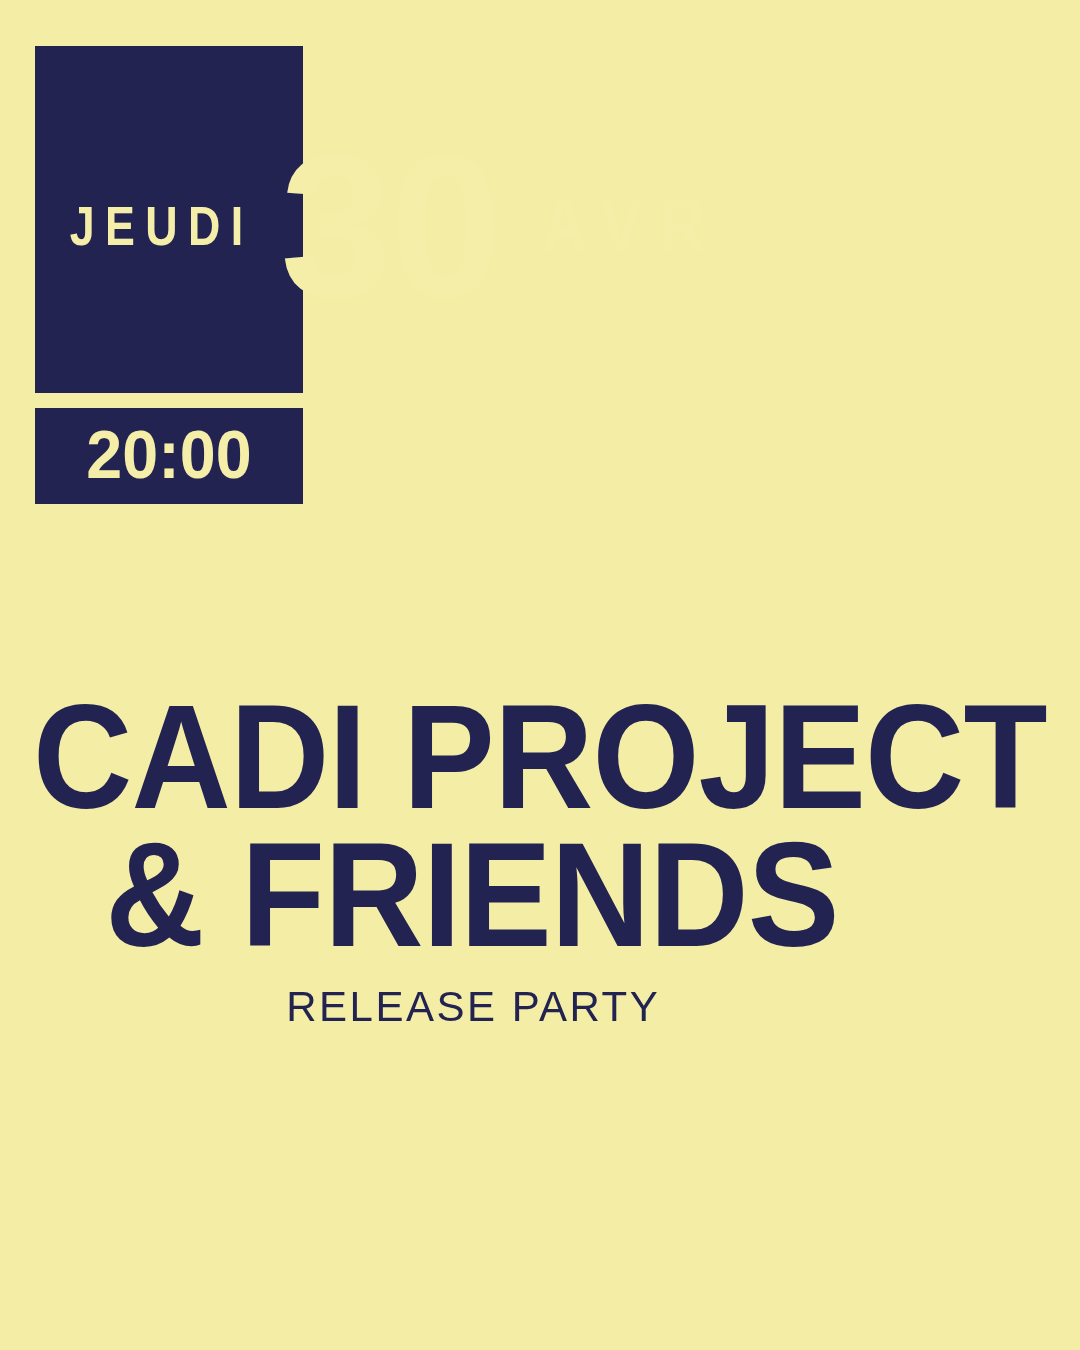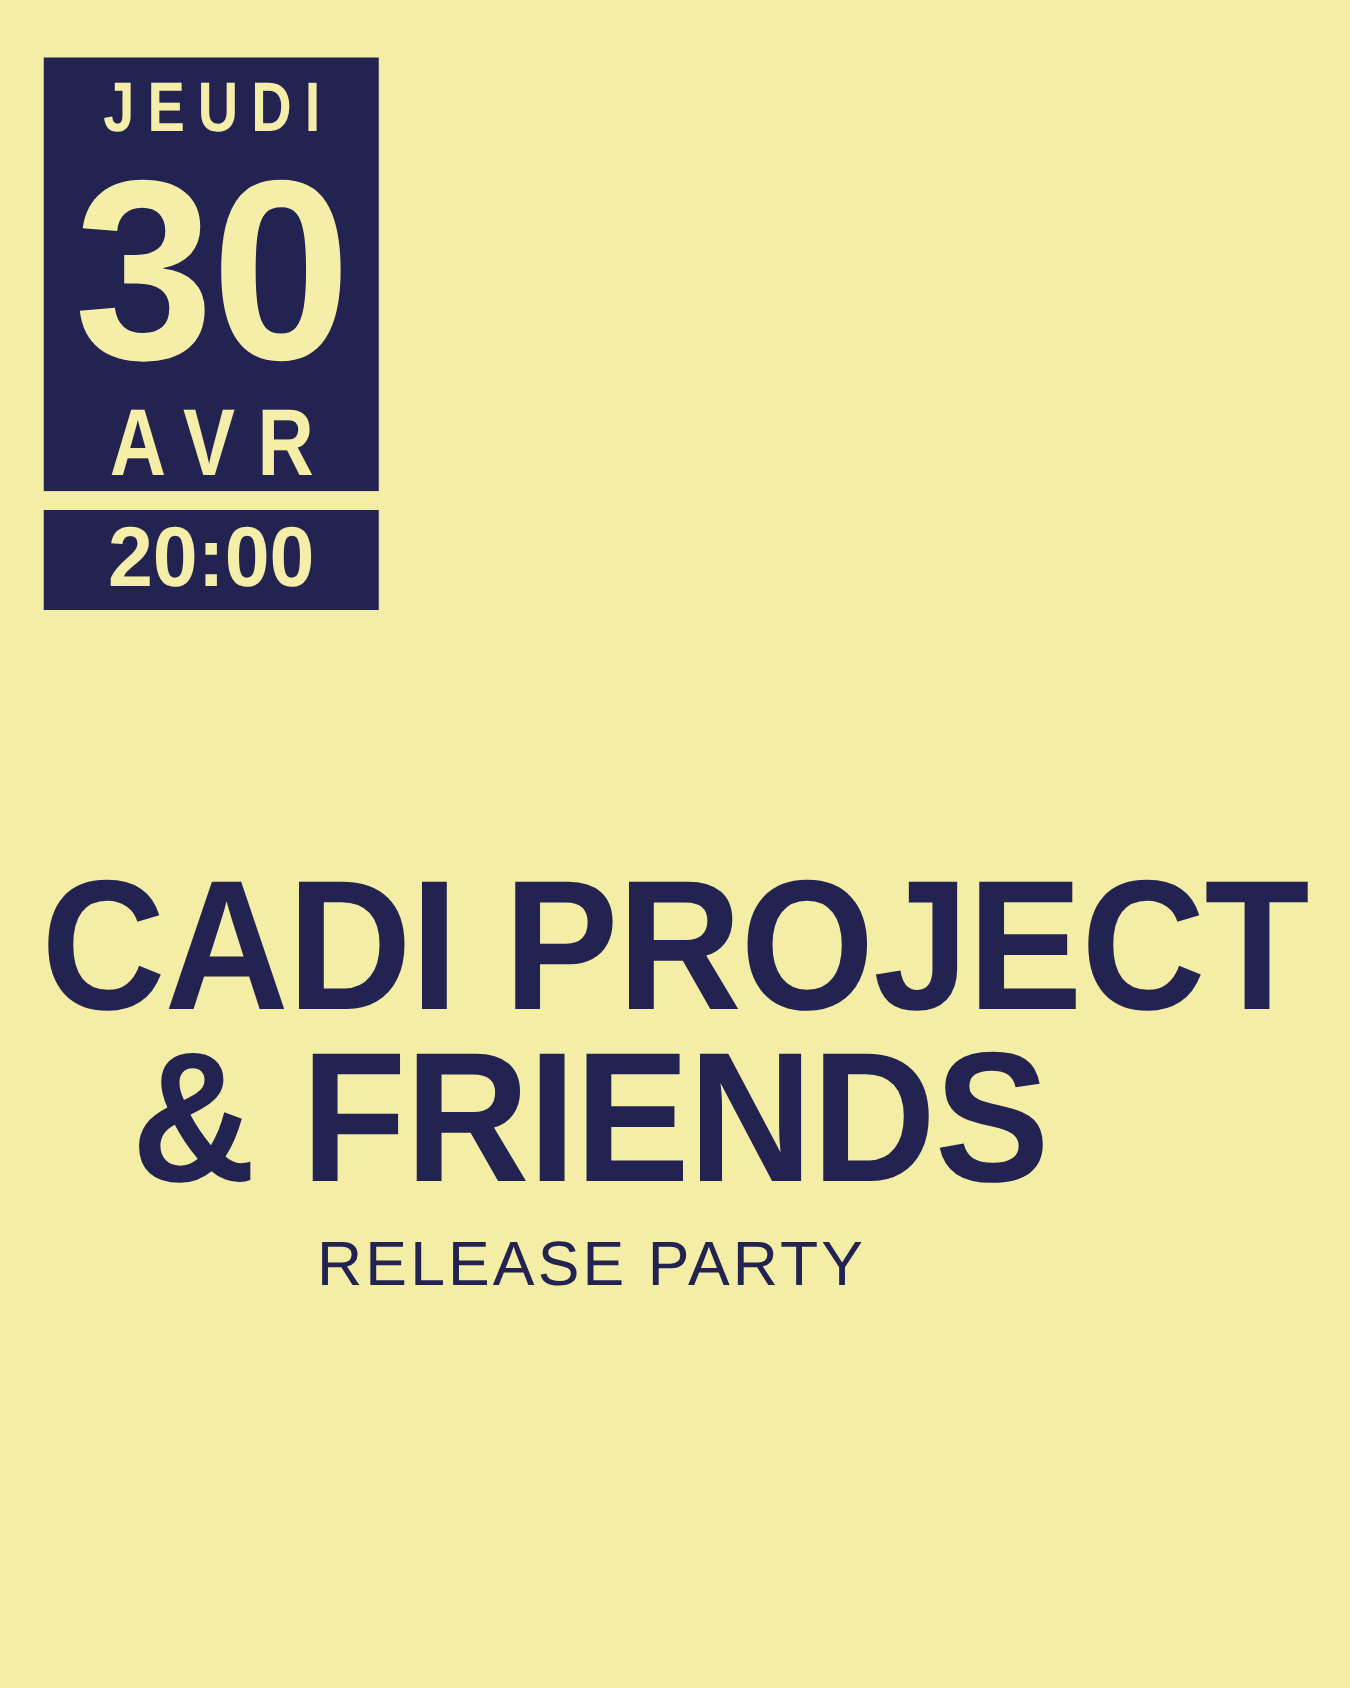--- a/index.html
+++ b/index.html
@@ -28,21 +28,21 @@
     top: 46px;
     width: 268px;
   }
 
   .date-main-box {
     background: #232352;
     width: 268px;
     height: 347px;
     box-sizing: border-box;
     display: flex;
-    flex-direction: column;
+    flex-direction: row;
     align-items: center;
     justify-content: flex-start;
     padding-top: 8px;
   }
 
   .date-weekday {
     color: #F5EEA8;
     font-family: "Liberation Sans", sans-serif;
     font-weight: bold;
     font-size: 56px;
@@ -83,21 +83,21 @@
   }
 
   .date-gap {
     height: 15px;
     background: #F3EDA6;
   }
 
   .date-time-box {
     background: #232352;
     width: 268px;
-    height: 80px;
+    height: 96px;
     display: flex;
     align-items: center;
     justify-content: center;
   }
 
   .date-time {
     color: #F5EEA8;
     font-family: "Liberation Sans", sans-serif;
     font-weight: bold;
     font-size: 68px;
@@ -134,21 +134,21 @@
   }
 
   .title-line-2 {
     transform: scaleX(0.93);
   }
 
   .subtitle {
     color: #232352;
     font-family: "Liberation Sans", sans-serif;
     font-weight: normal;
-    font-size: 50px;
+    font-size: 42px;
     line-height: 1;
     letter-spacing: 2.5px;
     text-indent: 2.5px;
     margin-top: 22px;
     display: block;
     white-space: nowrap;
   }
 
   
   .bottom-block {

